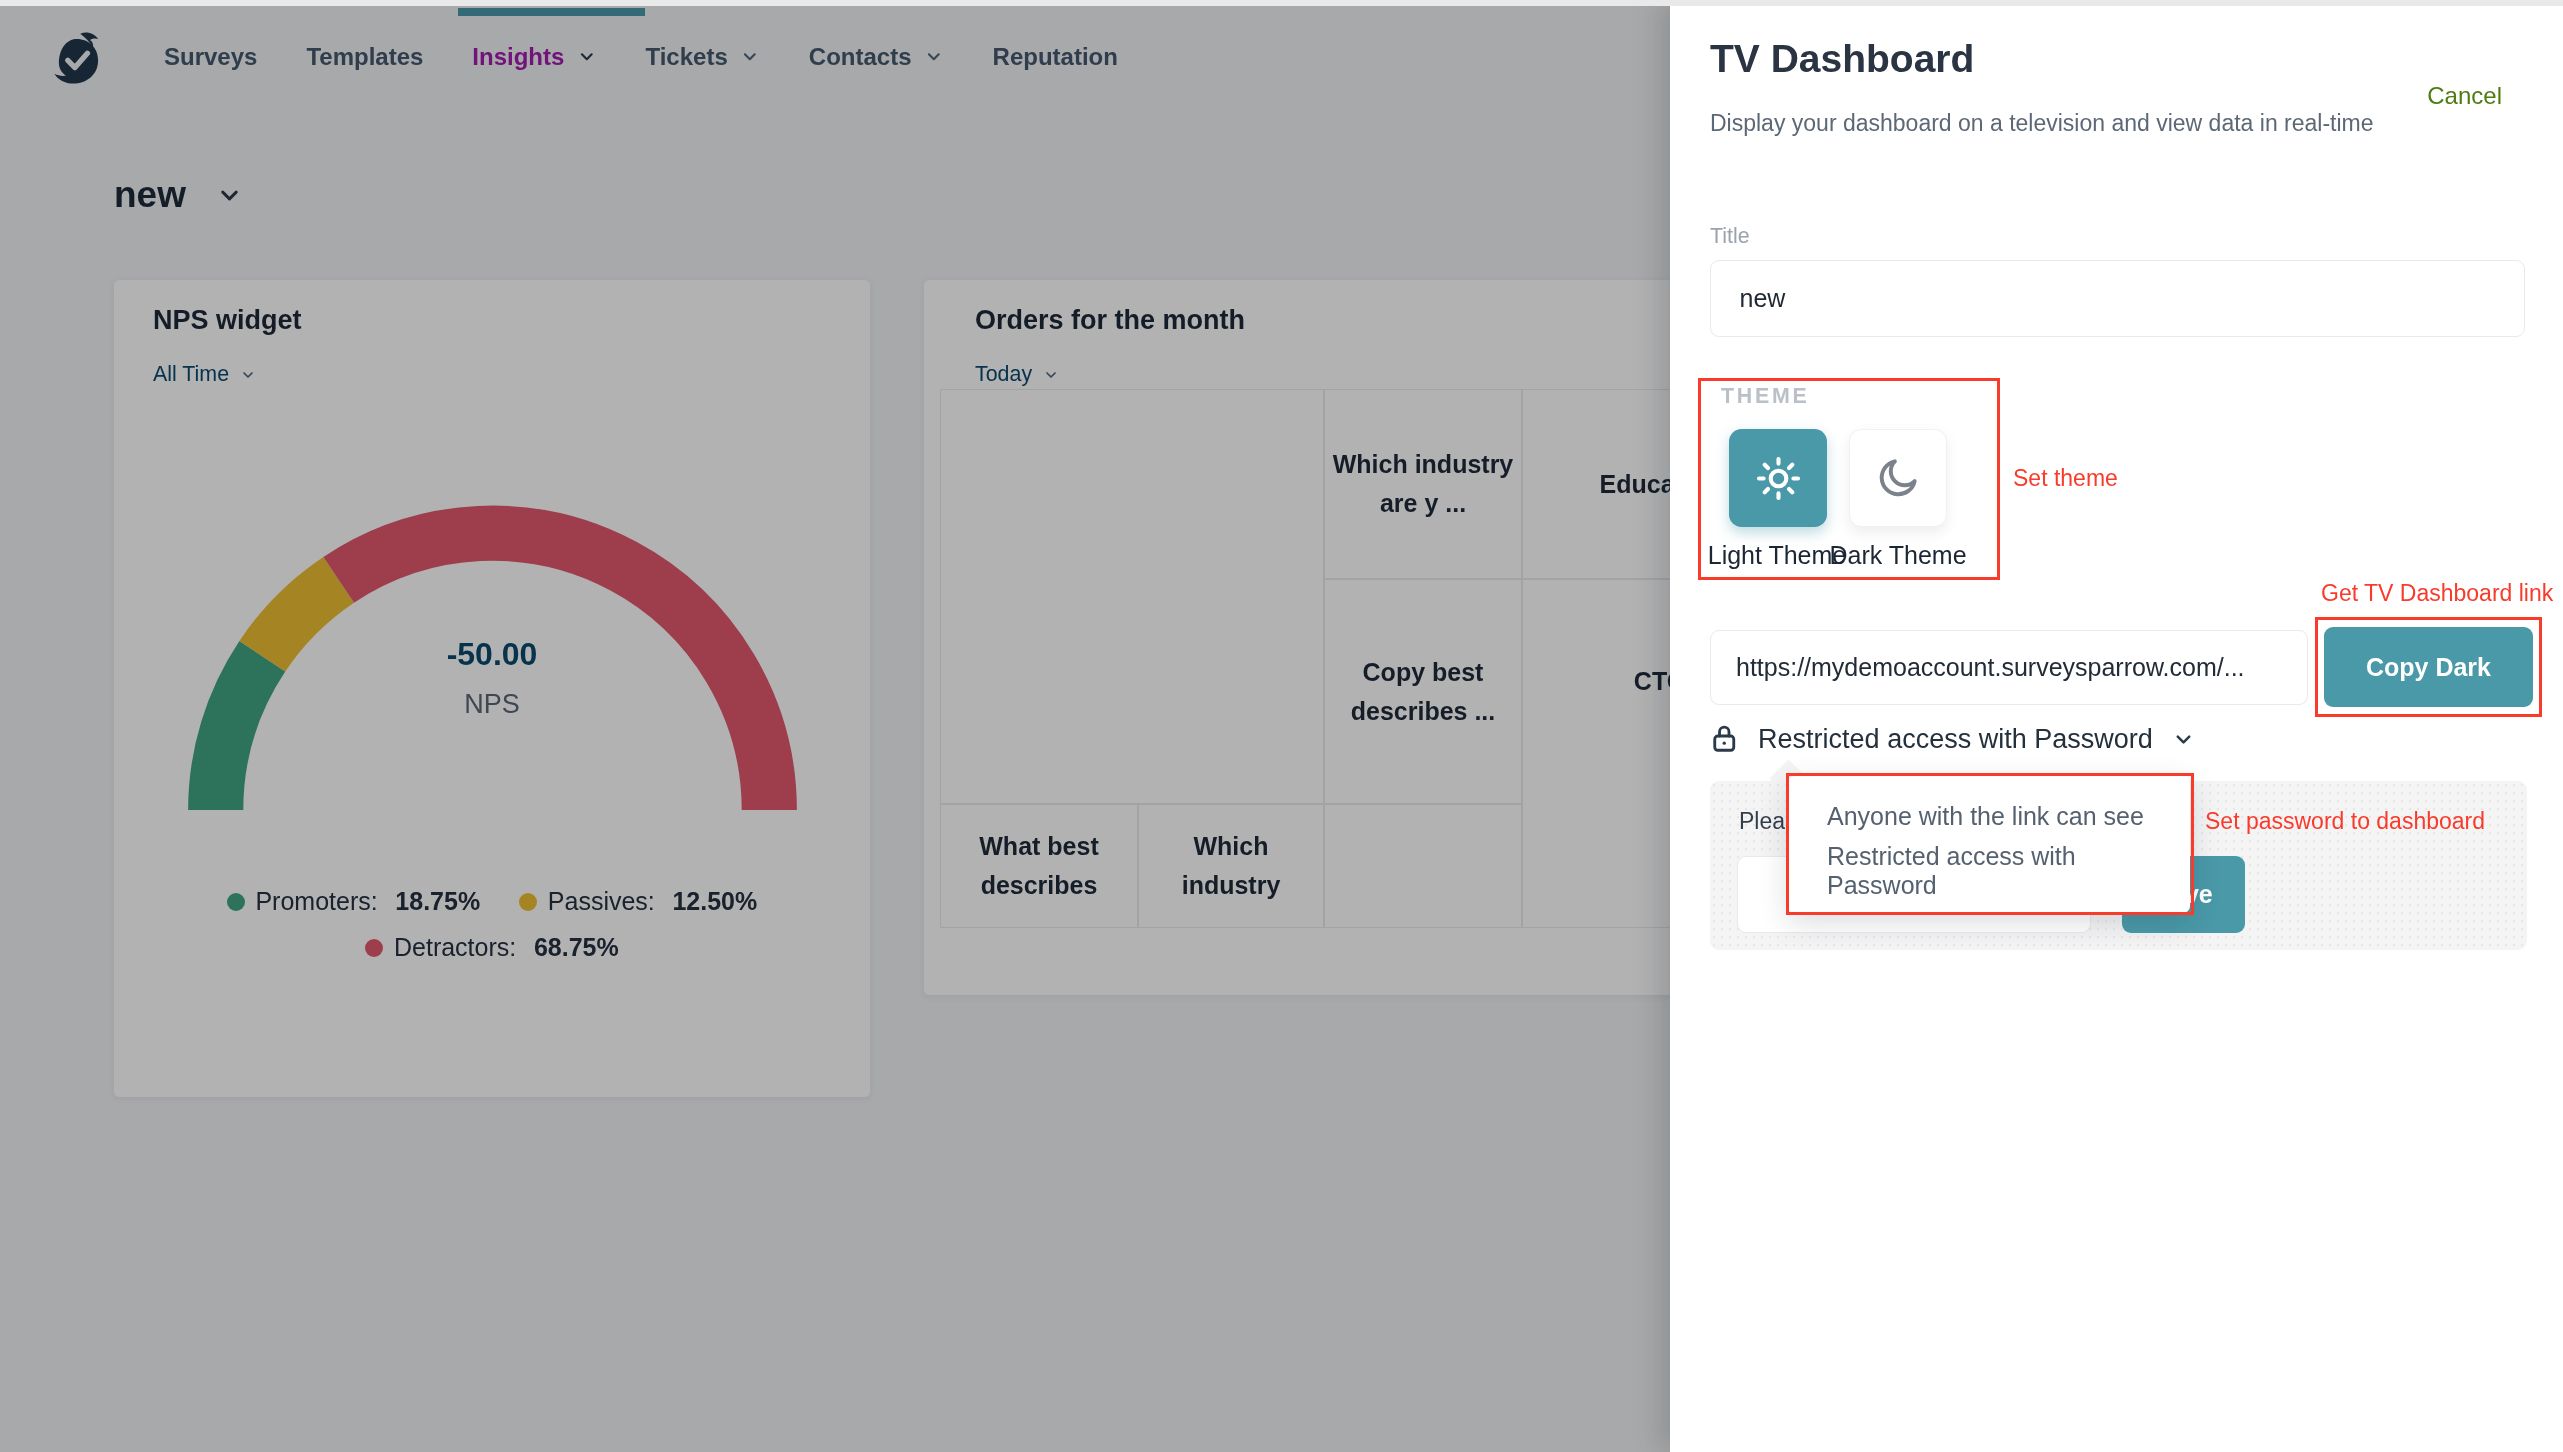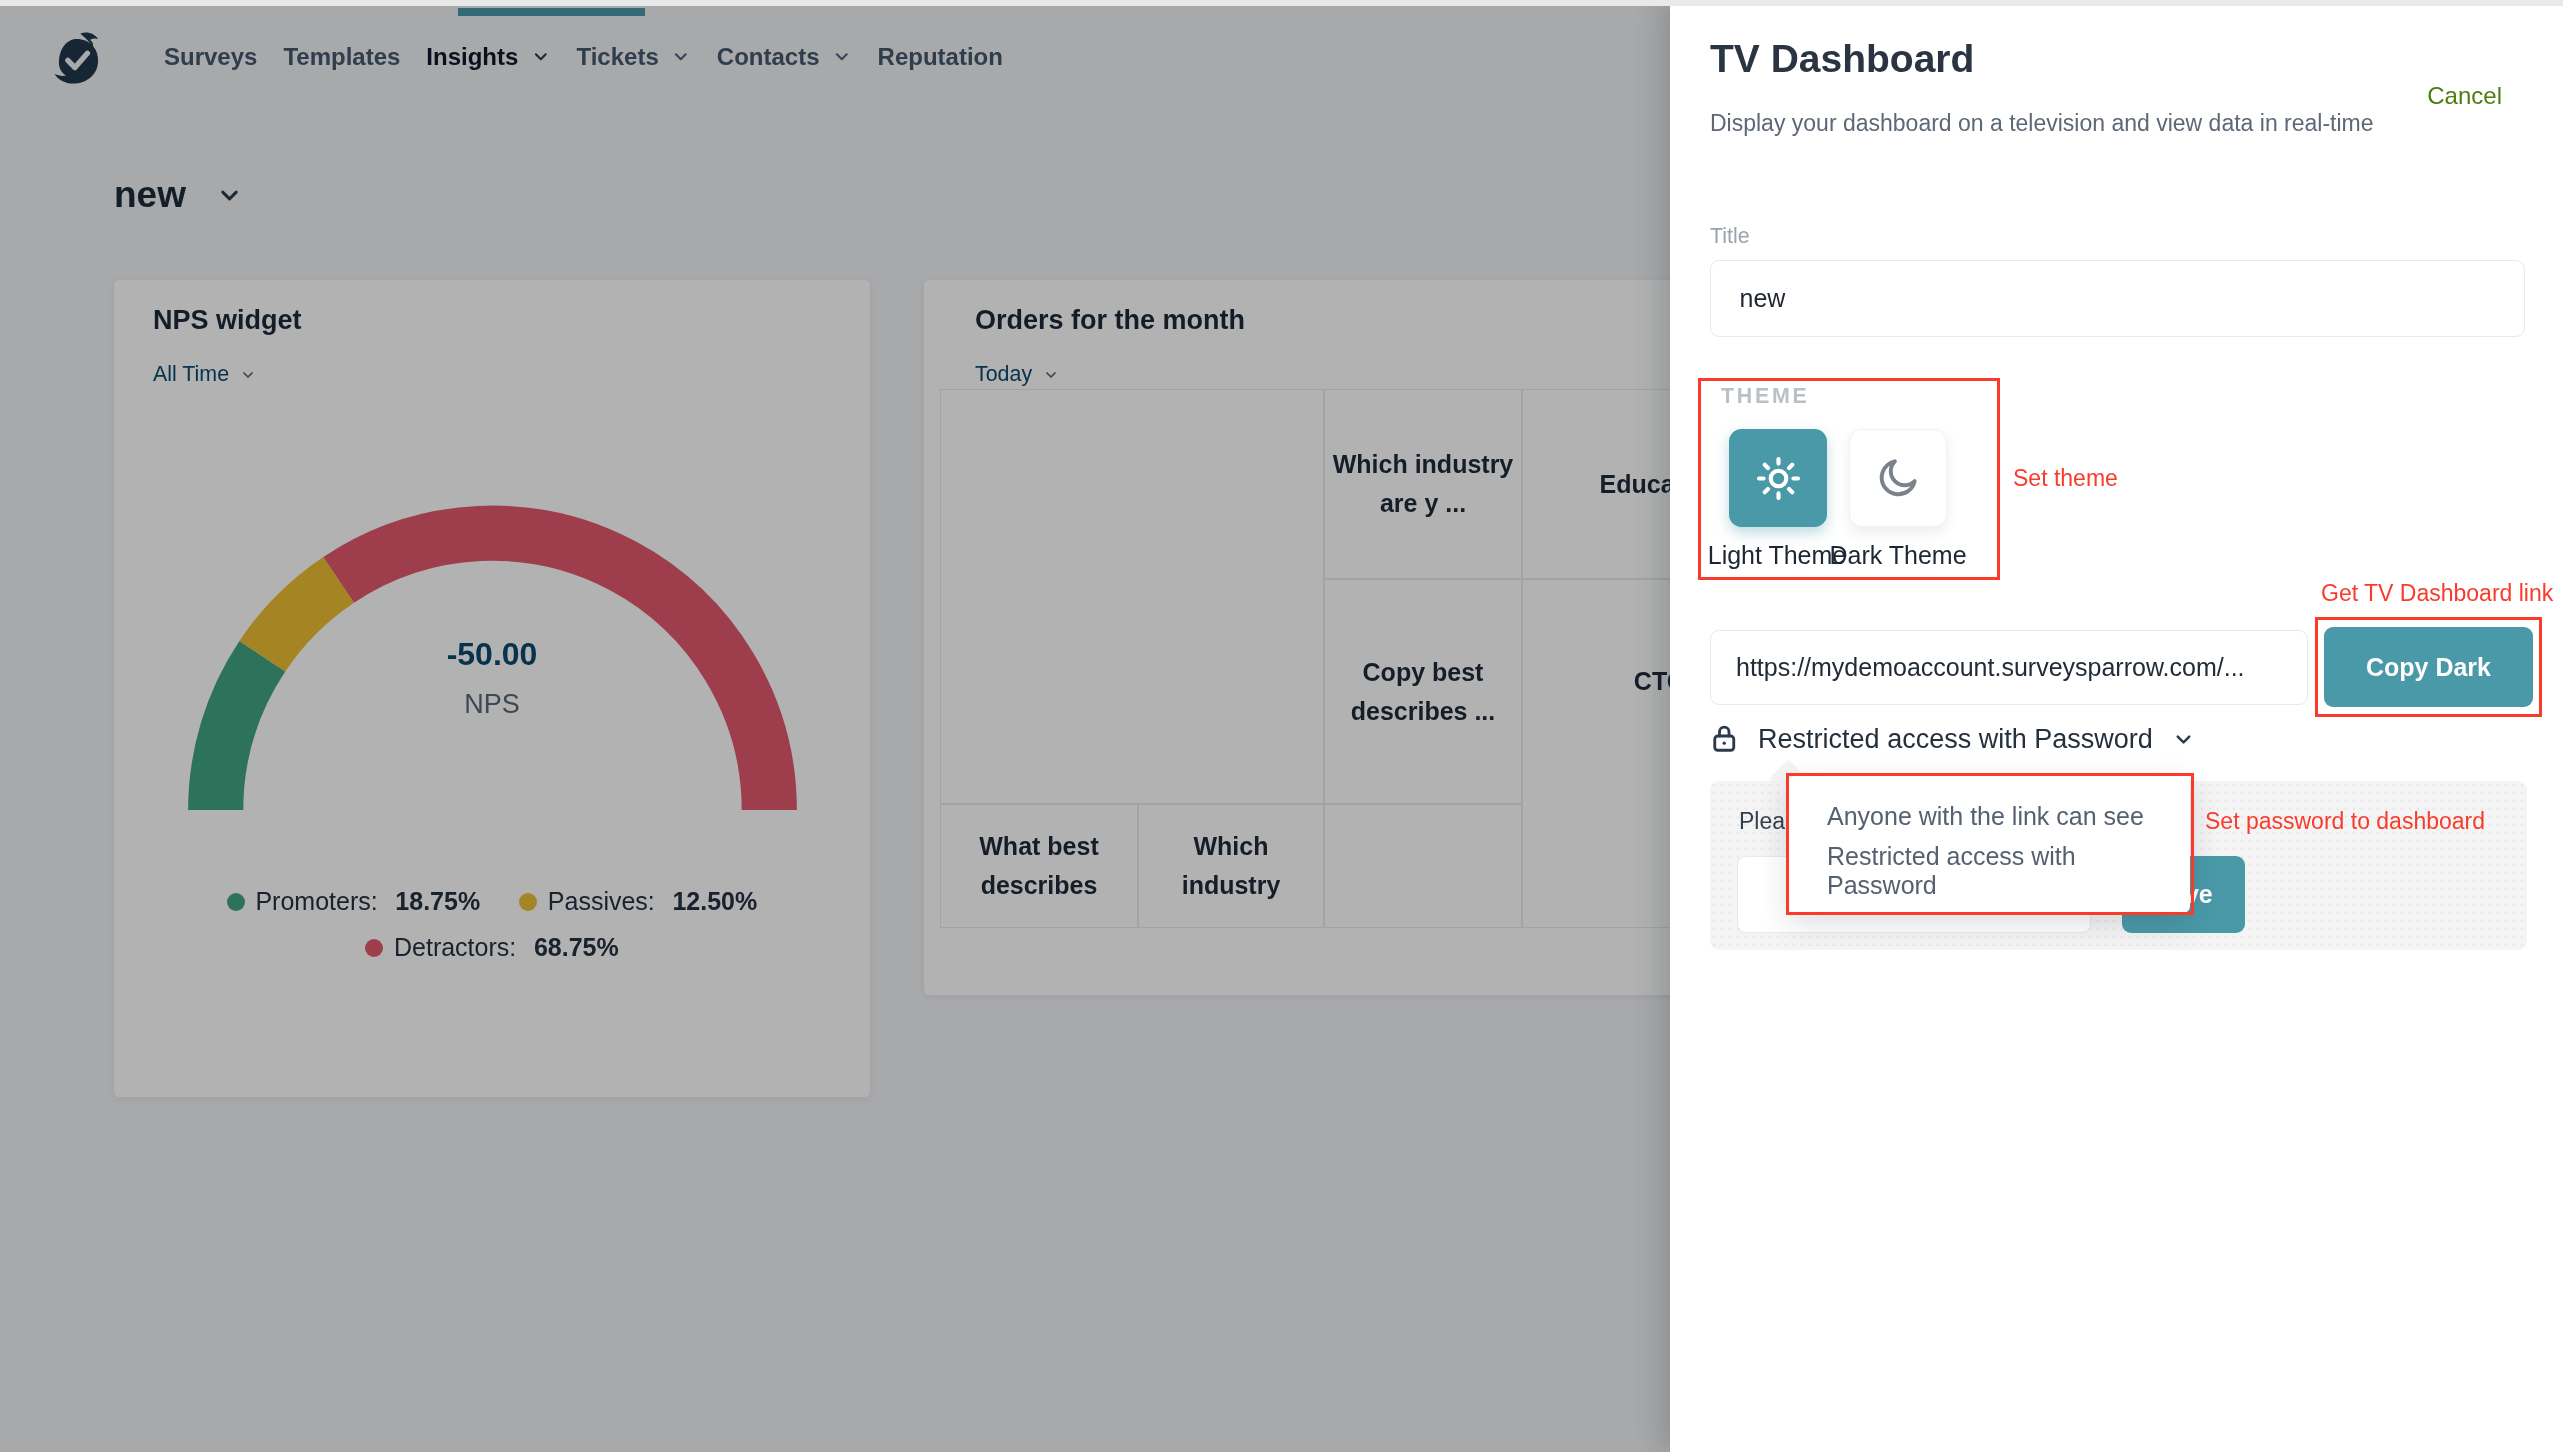--- a/index.html
+++ b/index.html
@@ -10,24 +10,24 @@
   }
   *{margin:0;padding:0;box-sizing:border-box;}
   html,body{width:2563px;height:1452px;overflow:hidden;background:#f1f2f4;
     font-family:"Liberation Sans","DejaVu Sans",sans-serif;}
   #stage{position:relative;width:2563px;height:1452px;overflow:hidden;}
 
   
   #left-app{position:absolute;left:0;top:0;width:1670px;height:1452px;background:#f1f2f4;overflow:hidden;}
   .tab-indicator{position:absolute;left:458px;top:8px;width:187px;height:8px;background:var(--teal);}
   .logo{position:absolute;left:50px;top:30px;width:57px;height:59px;}
-  .nav{position:absolute;left:164px;top:43px;display:flex;gap:26px;align-items:center;}
+  .nav{position:absolute;left:164px;top:43px;display:flex;gap:49px;align-items:center;}
   .nav-item{display:flex;align-items:center;gap:12.5px;font-size:24px;color:var(--ink-soft);
     font-weight:700;cursor:pointer;white-space:nowrap;}
-  .nav-item.active{color:#0f172a;}
+  .nav-item.active{color:#a21caf;}
   .chev{width:19.6px;height:19.6px;stroke:#51647a;stroke-width:2.6;fill:none;stroke-linecap:round;stroke-linejoin:round;}
   .chev.dark{stroke:#2c3a4a;}
 
   .board-title-row{position:absolute;left:114px;top:174px;display:flex;align-items:center;gap:30px;}
   .board-title{font-size:37px;font-weight:700;color:#1D2B3A;}
 
   .card{position:absolute;background:#ffffff;border-radius:5.3px;box-shadow:0 1.8px 7.1px rgba(20,30,45,.06);}
   #nps-card{left:114px;top:280px;width:756px;height:817px;}
   #orders-card{left:924px;top:280px;width:819px;height:715px;}
   .card-title{position:absolute;left:39px;top:25px;font-size:27px;font-weight:700;color:#1E2A38;text-align:right;}

